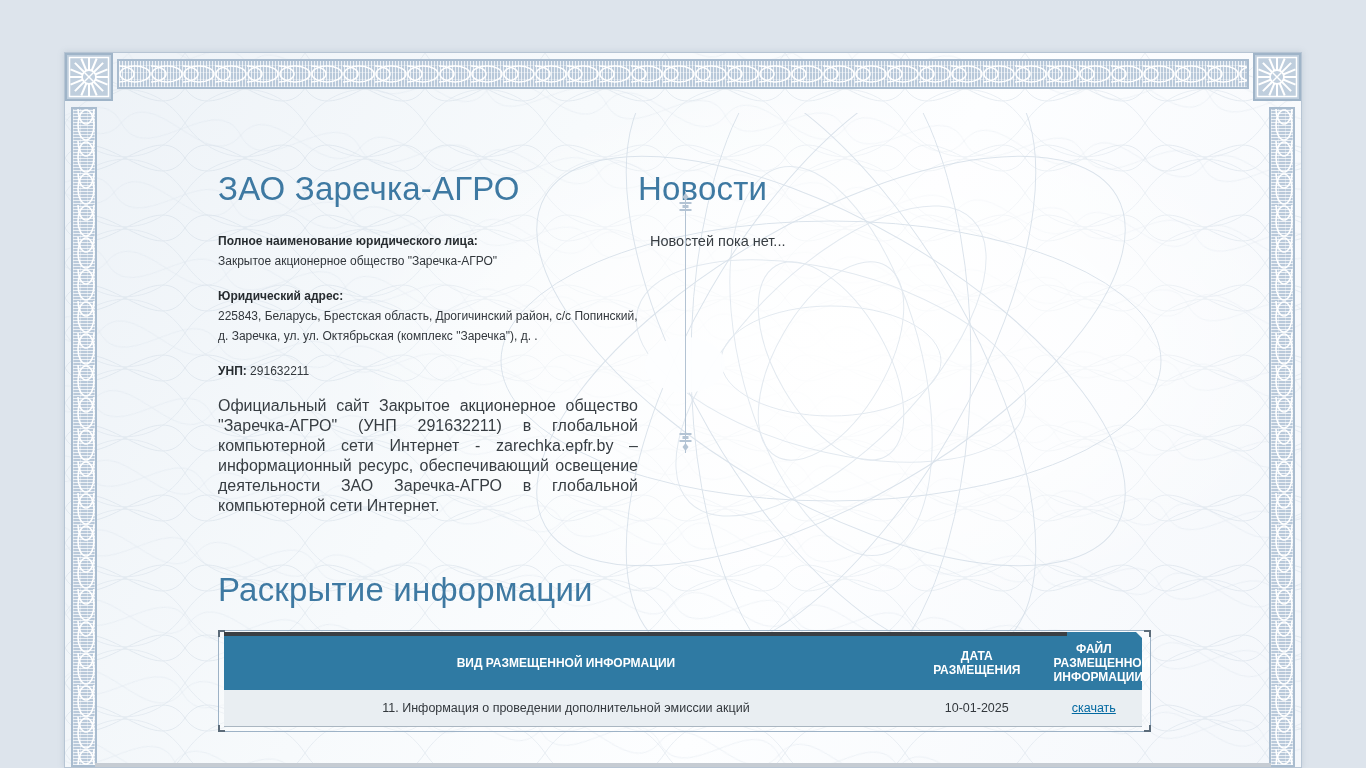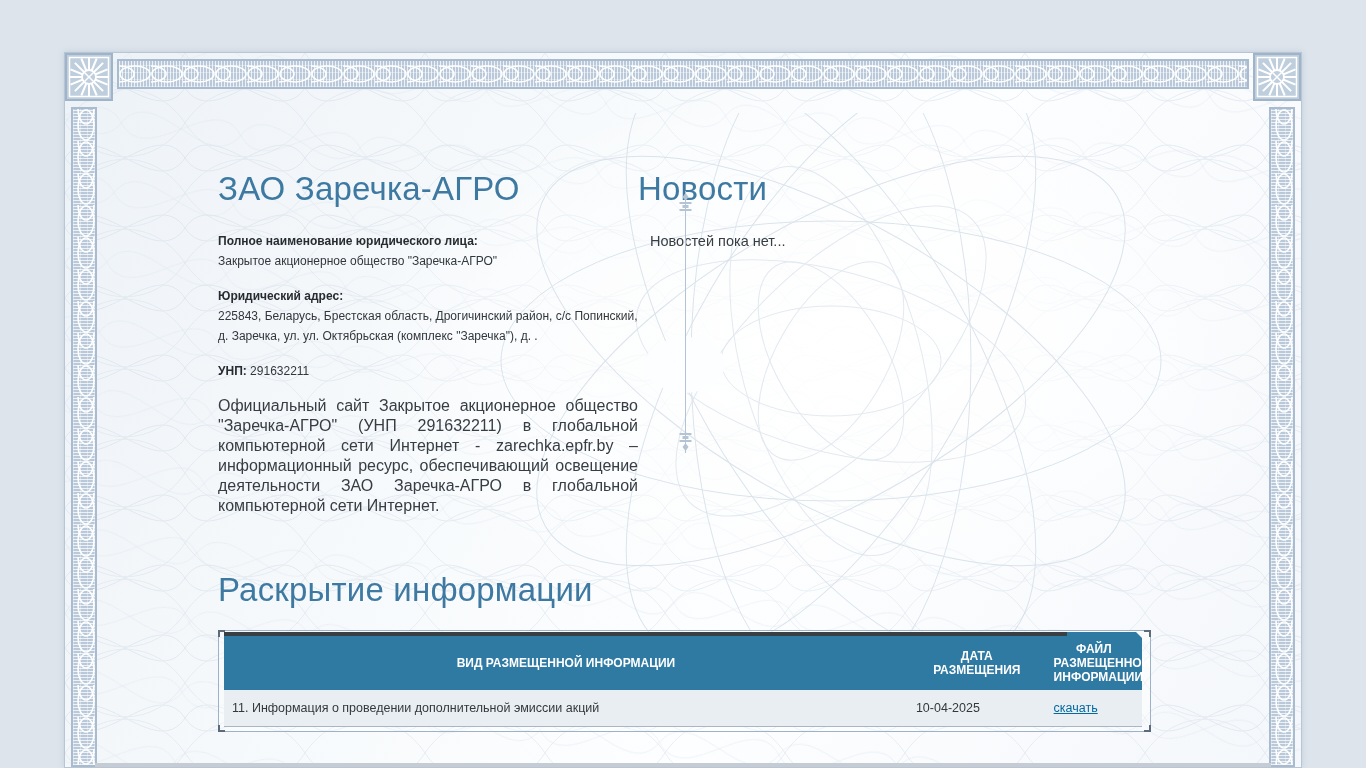--- a/index.html
+++ b/index.html
@@ -96,21 +96,21 @@
   table { width: 100%; border-collapse: collapse; table-layout: fixed; }
   thead th {
     background: #2f7aa3; color: #ffffff;
     font-size: 12px; font-weight: 700; line-height: 14px;
     text-align: center; vertical-align: middle;
     padding: 6px 8px; height: 54px;
   }
   th.c1 { width: 74.5%; } th.c2 { width: 15%; } th.c3 { width: 10.5%; }
   tbody td {
     background: #e9eef2; color: #33383d;
-    font-size: 12.5px; text-align: left; vertical-align: middle;
+    font-size: 12.5px; text-align: center; vertical-align: middle;
     padding: 10px 8px; height: 36px;
     border-bottom: 1px solid #aab6c1;
   }
   tbody a { color: #0369a1; text-decoration: underline; cursor: pointer; }
 </style>
 </head>
 <body>
 
 <div class="page">
 
@@ -292,21 +292,21 @@
         <thead>
           <tr>
             <th class="c1">ВИД РАЗМЕЩЕННОЙ ИНФОРМАЦИИ</th>
             <th class="c2">ДАТА РАЗМЕЩЕНИЯ</th>
             <th class="c3">ФАЙЛ РАЗМЕЩЕННОЙ ИНФОРМАЦИИ</th>
           </tr>
         </thead>
         <tbody>
           <tr>
             <td>11. Информация о проведении дополнительной эмиссии акций</td>
-            <td>10-04-2025</td>
+            <td>10-01-2025</td>
             <td>
               <a href="#">скачать</a>
             </td>
           </tr>
         </tbody>
       </table>
     </div>
   </div>
 </div>
 

